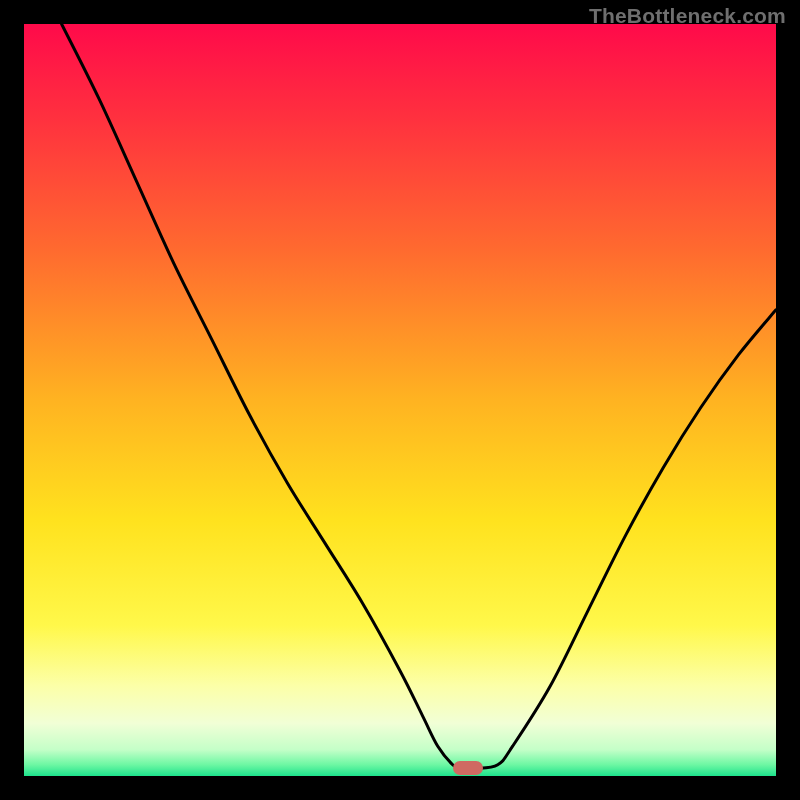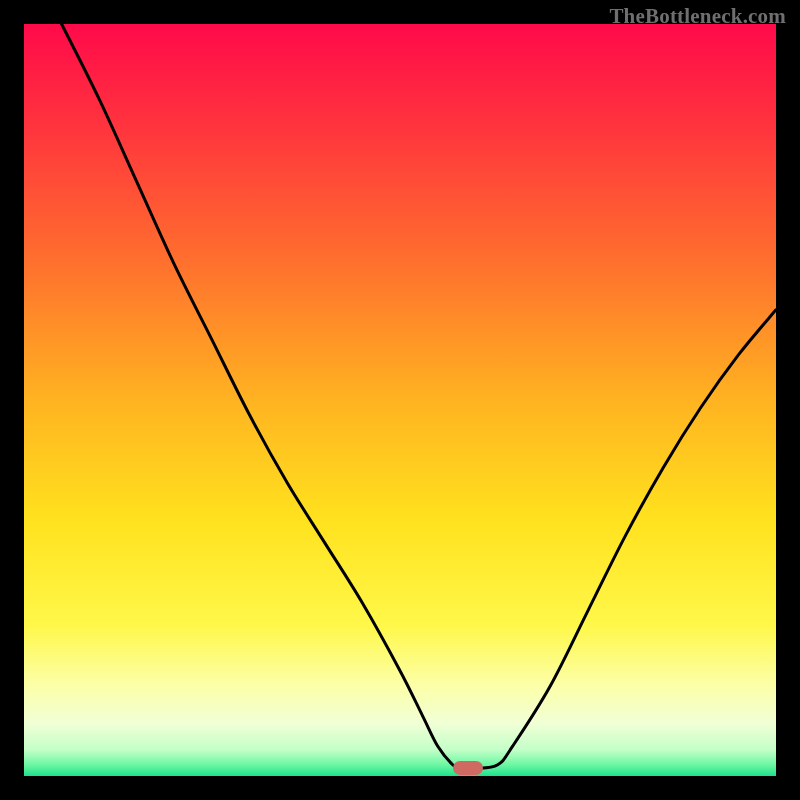--- a/index.html
+++ b/index.html
@@ -42,21 +42,21 @@
     position: absolute;
     width: 30px;
     height: 14px;
     border-radius: 7px;
     transform: translate(-50%, -50%);
   }
   .watermark {
     position: absolute;
     top: 4px;
     right: 14px;
-    font-family: Liberation Serif, serif;
+    font-family: Liberation Sans, sans-serif;
     font-size: 21px;
     font-weight: 600;
     color: #6f6f6f;
     letter-spacing: 0.2px;
   }
 </style>
 </head>
 <body>
 
 <div class="frame">

